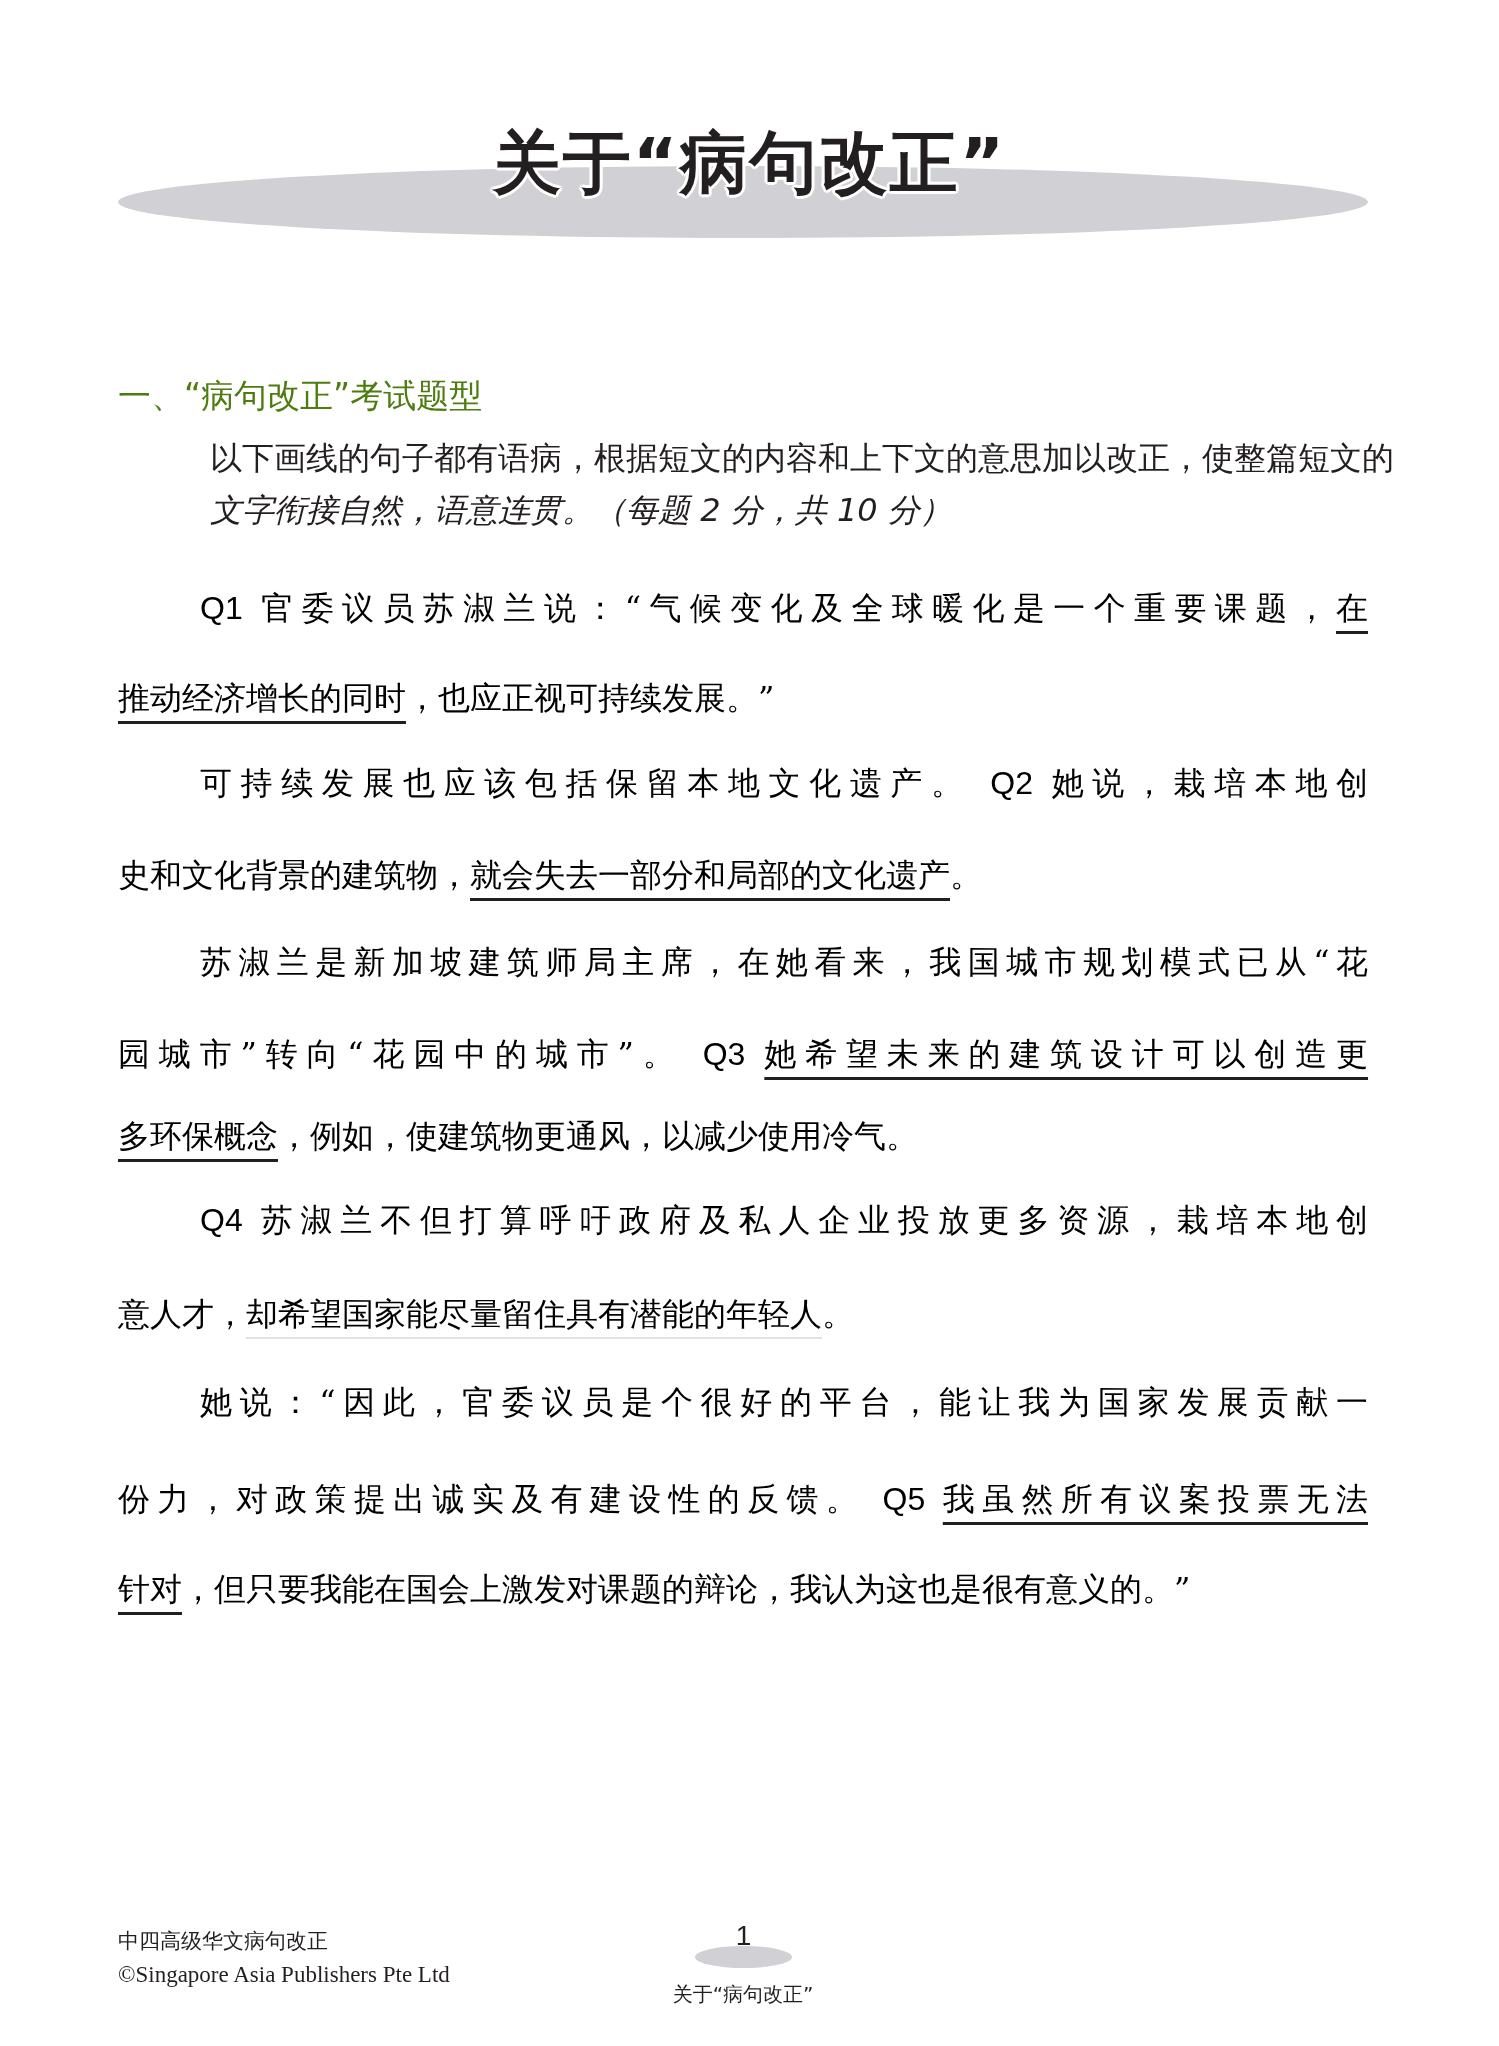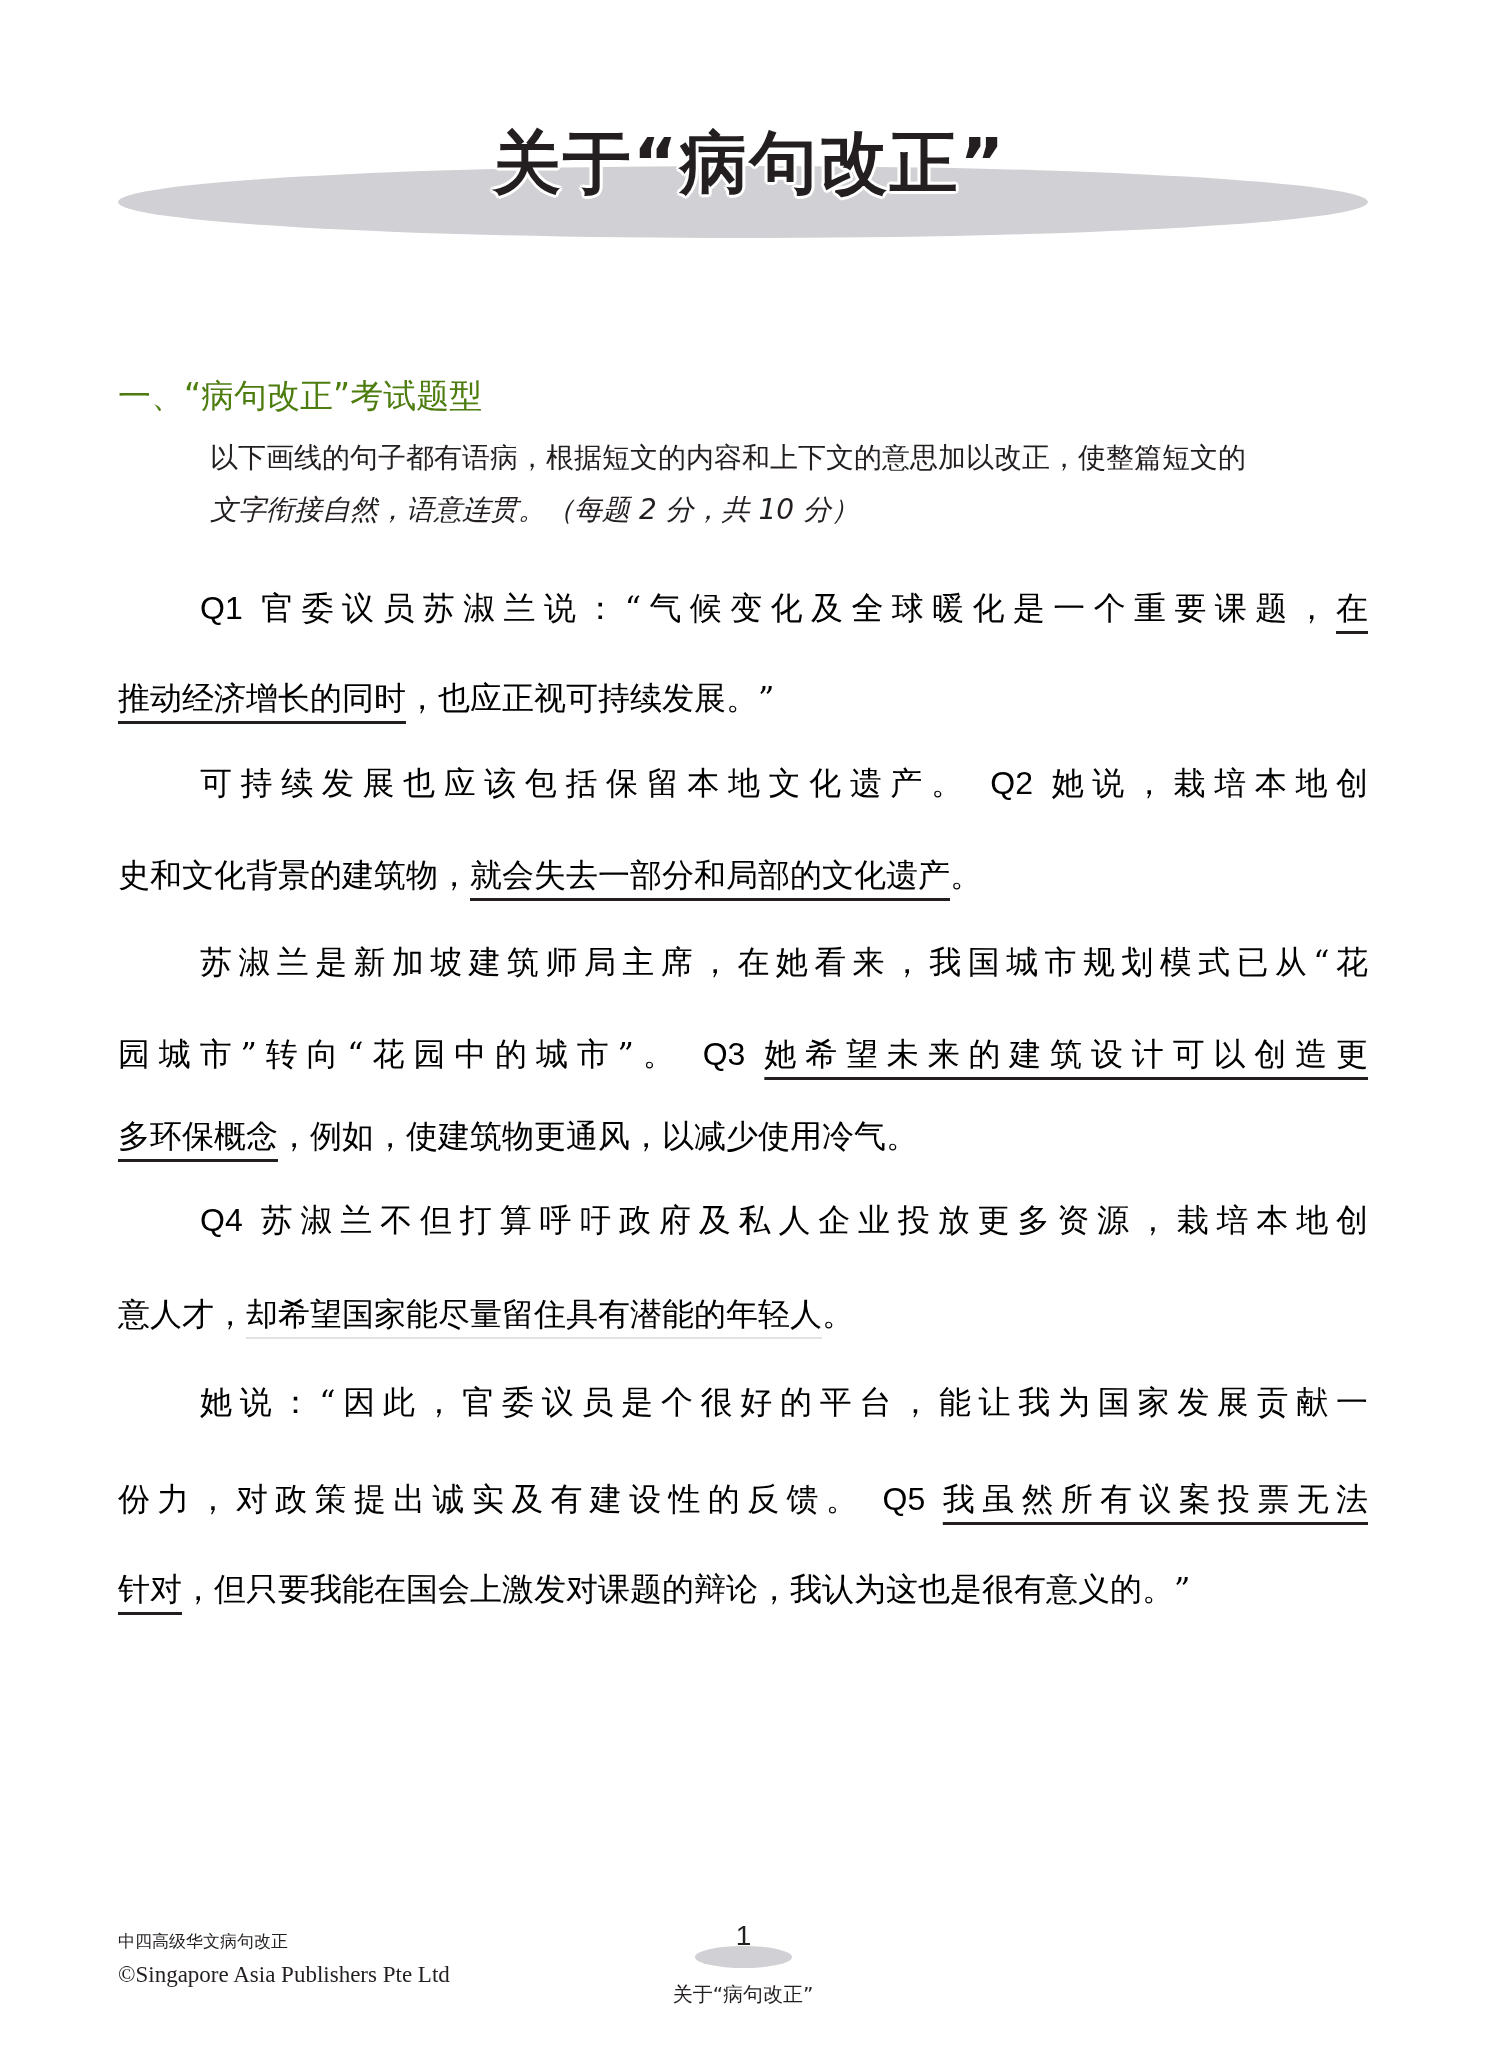--- a/index.html
+++ b/index.html
@@ -4,28 +4,28 @@
 <style>
   html, body { margin:0; padding:0; background:#ffffff; }
   body { width:1499px; height:2046px; position:relative; overflow:hidden; color:#231f20;
          font-family:"DejaVu Serif","Liberation Serif",serif; }
   .abs { position:absolute; }
   .title-ellipse { left:118px; top:166px; width:1250px; height:72px; border-radius:50%; background:#d1d1d5; }
   .title { left:0; width:1499px; top:118px; text-align:center; font-family:"DejaVu Sans","Liberation Sans",sans-serif;
            font-weight:bold; font-size:68px; line-height:90px; letter-spacing:2px; color:#231f20;
            text-shadow: 2px 2px 0 #fff, -2px -2px 0 #fff, 2px -2px 0 #fff, -2px 2px 0 #fff, 3px 0 0 #fff, -3px 0 0 #fff, 0 3px 0 #fff, 0 -3px 0 #fff; }
   .section-heading { left:118px; top:372px; font-family:"DejaVu Sans","Liberation Sans",sans-serif; font-size:33px; line-height:48px; color:#4d7c0f; }
-  .instr { left:210px; width:1158px; font-family:"DejaVu Sans","Liberation Sans",sans-serif; font-size:28px; line-height:40px; color:#231f20; white-space:nowrap; }
+  .instr { left:210px; width:1158px; font-family:"DejaVu Sans","Liberation Sans",sans-serif; font-size:32px; line-height:40px; color:#231f20; white-space:nowrap; }
   .line { left:118px; width:1250px; font-size:32px; line-height:44px; white-space:nowrap; text-align:justify; text-align-last:justify; color:#000000; }
   .line.indent { left:200px; width:1168px; }
   .line.last { text-align-last:left; }
   .u { text-decoration:underline; text-decoration-thickness:3px; text-underline-offset:12px; text-decoration-color:#231f20; }
   .u.faint { text-decoration-color:#e2e2e2; text-decoration-thickness:2px;font-family:Liberation Serif, serif; }
   .q { font-family:"Liberation Sans","DejaVu Sans",sans-serif; }
-  .footer-left { left:118px; font-size:17px; line-height:26px; color:#231f20; }
+  .footer-left { left:118px; font-size:21px; line-height:26px; color:#231f20; }
   .footer-copy { font-family:"Liberation Serif",serif; font-size:23px; }
   .page-ellipse { left:695px; top:1946px; width:97px; height:22px; border-radius:50%; background:#d1d1d5; }
   .page-num { left:695px; width:97px; top:1918px; text-align:center; font-family:"Liberation Sans",sans-serif; font-size:28px; line-height:36px; }
   .footer-title { left:600px; width:286px; top:1980px; text-align:center; font-family:"DejaVu Sans","Liberation Sans",sans-serif; font-size:20px; line-height:28px; }
 </style>
 </head>
 <body>
 
 <div class="abs title-ellipse"></div>
 <div class="abs title">关于“病句改正”</div>

